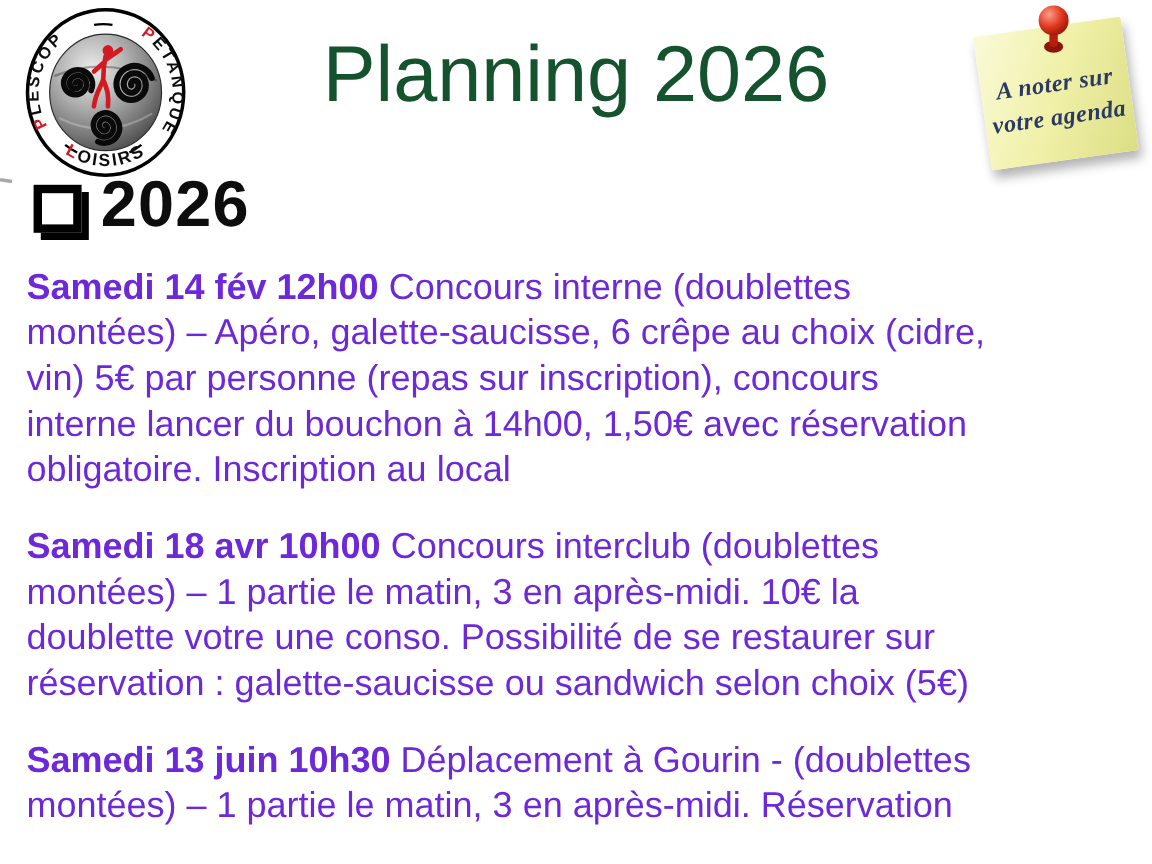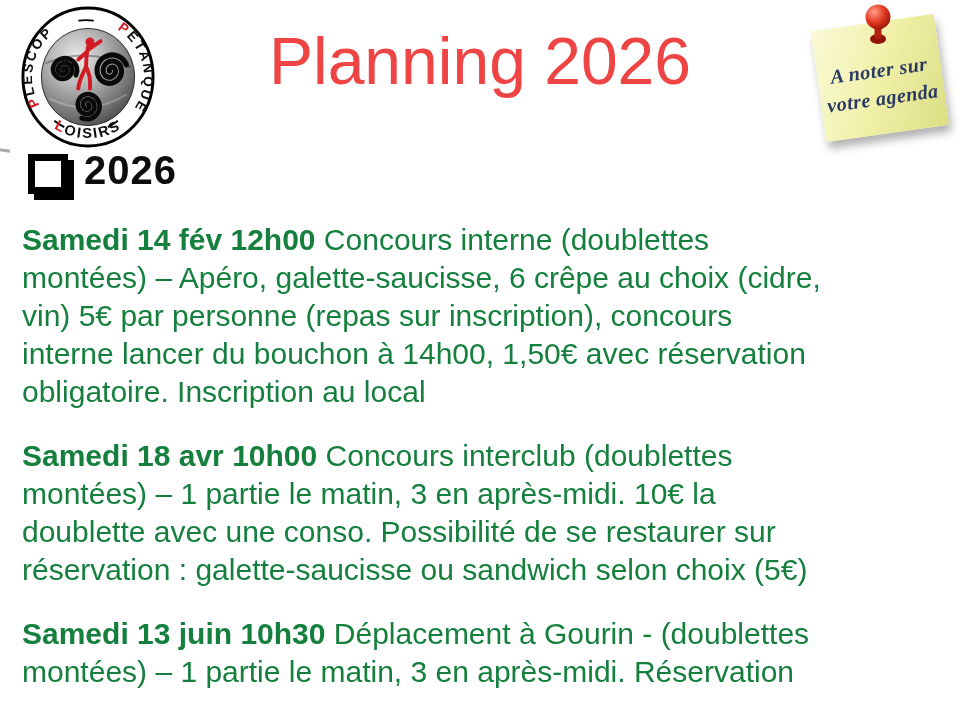--- a/index.html
+++ b/index.html
@@ -9,21 +9,21 @@
     font-family:"Liberation Sans",sans-serif;
     color:#1c1c1c;
   }
   .abs{position:absolute;}
 
   
   .page-title{
     left:130px;top:24px;width:700px;
     text-align:center;
     font-size:66px;line-height:1.15;font-weight:400;
-    color:#ef4444;
+    color:#14532d;
   }
 
   
   .logo-wrap{left:20px;top:5px;width:136px;height:144px;}
   .logo-wrap svg{width:136px;height:144px;display:block;}
   .ring-text{font-family:"Liberation Sans",sans-serif;font-weight:bold;font-size:14px;letter-spacing:2.2px;}
   .ring-text-bottom{font-family:"Liberation Sans",sans-serif;font-weight:bold;font-size:15px;letter-spacing:2px;}
 
   
   .note-wrap{left:806px;top:2px;width:154px;height:148px;}
@@ -45,30 +45,30 @@
   .edge-artifact{left:0px;top:149px;width:10px;height:3px;background:#a8a8a8;transform:rotate(8deg);}
 
   
   .bullet-square{
     left:28px;top:154px;width:26px;height:26px;
     background:#ffffff;border:7px solid #000000;
     box-shadow:6px 6px 0 #000000;
   }
   .section-heading{
     left:84px;top:142px;
-    font-size:40px;line-height:56px;font-weight:bold;letter-spacing:1px;
+    font-size:54px;line-height:56px;font-weight:bold;letter-spacing:1px;
     color:#0d0d0d;
   }
 
   
   .events{left:22px;top:221px;width:930px;}
   .para{margin:0 0 26px 0;}
   .line{
     font-size:30px;line-height:38px;white-space:pre;
-    color:#15803d;
+    color:#6d28d9;
   }
   .b{font-weight:bold;}
 </style>
 </head>
 <body>
 
 <div class="abs logo-wrap">
   <svg viewBox="0 0 140 148">
     <defs>
       <radialGradient id="sphereG" cx="38%" cy="30%" r="78%">
@@ -154,20 +154,20 @@
     <div class="para">
       <div class="line"><span class="b">Samedi 14 fév 12h00 </span>Concours interne (doublettes</div>
       <div class="line">montées) – Apéro, galette-saucisse, 6 crêpe au choix (cidre,</div>
       <div class="line">vin) 5€ par personne (repas sur inscription), concours</div>
       <div class="line">interne lancer du bouchon à 14h00, 1,50€ avec réservation</div>
       <div class="line">obligatoire. Inscription au local</div>
     </div>
     <div class="para">
       <div class="line"><span class="b">Samedi 18 avr 10h00 </span>Concours interclub (doublettes</div>
       <div class="line">montées) – 1 partie le matin, 3 en après-midi. 10€ la</div>
-      <div class="line">doublette avec une conso. Possibilité de se restaurer sur</div>
+      <div class="line">doublette votre une conso. Possibilité de se restaurer sur</div>
       <div class="line">réservation : galette-saucisse ou sandwich selon choix (5€)</div>
     </div>
     <div class="para">
       <div class="line"><span class="b">Samedi 13 juin 10h30 </span>Déplacement à Gourin - (doublettes</div>
       <div class="line">montées) – 1 partie le matin, 3 en après-midi. Réservation</div>
     </div>
   </div>
 
 </body></html>

